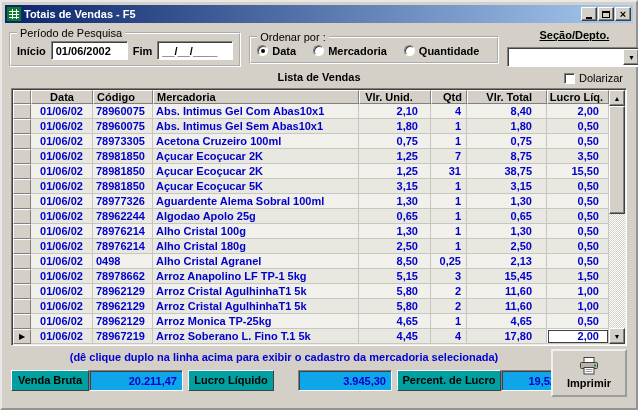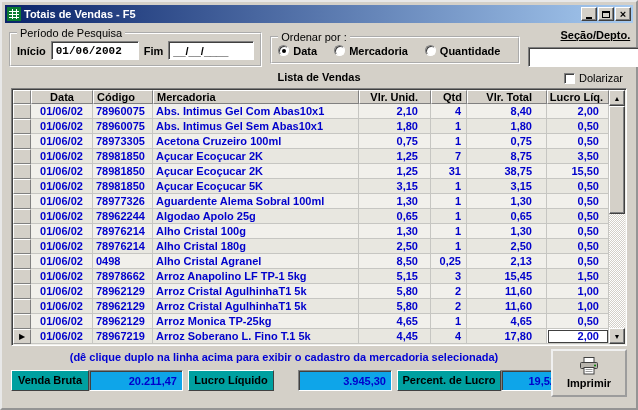--- a/index.html
+++ b/index.html
@@ -18,22 +18,22 @@
 
   
   .filters { display:flex; align-items:center; padding:4px 4px 2px 4px; gap:8px; flex:none; }
   fieldset { border:2px groove #ffffff; padding:2px 6px 5px 6px; }
   legend { font-size:11px; padding:0 3px; }
   .fs-periodo { width:232px; }
   .fs-ordenar { width:250px; }
   .inline { display:flex; align-items:center; gap:5px; }
   .lbl { font-weight:bold; white-space:nowrap; }
   .field { background:#fff; border:1px solid #808080; border-right-color:#fff; border-bottom-color:#fff; box-shadow:inset 1px 1px 0 #404040; height:19px; line-height:17px; padding:1px 3px 0 4px; font-weight:bold; color:#000; }
-  .f-inicio { width:88px;font-family:Liberation Mono, monospace; }
-  .f-fim { width:86px; }
+  .f-inicio { width:77px; }
+  .f-fim { width:76px; }
   .radio-opt { display:flex; align-items:center; gap:4px; margin-right:12px; cursor:default; }
   .radio { width:11px; height:11px; border-radius:50%; background:#fff; border:1px solid; border-color:#808080 #fff #fff #808080; box-shadow:inset 1px 1px 0 #404040; display:flex; align-items:center; justify-content:center; flex:none; }
   .radio.on::after { content:""; width:4px; height:4px; border-radius:50%; background:#000; }
   .secao-box { margin-left:auto; width:136px; display:flex; flex-direction:column; align-items:center; padding-top:2px; }
   .secao-label { font-weight:bold; text-decoration:underline; margin-bottom:6px; }
   .combo { width:134px; height:20px; background:#fff; border:1px solid #808080; border-right-color:#fff; border-bottom-color:#fff; box-shadow:inset 1px 1px 0 #404040; display:flex; }
   .combo-value { flex:1; padding:2px 3px; }
   .combo-btn { width:16px; height:16px; margin:1px; background:#d4d0c8; border:1px solid; border-color:#fff #404040 #404040 #fff; box-shadow:inset -1px -1px 0 #808080; font-size:7px; display:flex; align-items:center; justify-content:center; }
 
   
@@ -52,21 +52,21 @@
   .hcell { background:#d4d0c8; color:#000; border:1px solid; border-color:#fff #808080 #808080 #fff; font-weight:bold; line-height:12px; white-space:nowrap; overflow:hidden; }
   .ind { background:#d4d0c8 !important; color:#000; border:1px solid; border-color:#fff #808080 #808080 #fff; text-align:center; font-size:8px; line-height:13px; }
   .c0 { text-align:center; }
   .c1, .c2 { padding-left:3px; }
   .c3 { text-align:right; padding-right:12px; }
   .c4 { text-align:right; padding-right:5px; }
   .c5 { text-align:right; padding-right:14px; }
   .c6 { text-align:right; padding-right:9px; }
   .h1 { text-align:center; }
   .h2, .h3 { padding-left:3px; }
-  .h4 { text-align:right; padding-right:12px; }
+  .h4 { text-align:center; padding-right:12px; }
   .h5 { text-align:right; padding-right:4px; }
   .h6 { text-align:right; padding-right:14px; }
   .h7 { text-align:right; padding-right:5px; }
   .cell.focus { background:#fff !important; outline:1px solid #404040; outline-offset:-2px; }
 
   
   .vscroll { width:16px; flex:none; background:repeating-conic-gradient(#ffffff 0 25%, #d4d0c8 0 50%) 0 0/2px 2px; display:flex; flex-direction:column; }
   .sbtn { width:16px; height:16px; background:#d4d0c8; border:1px solid; border-color:#fff #404040 #404040 #fff; box-shadow:inset -1px -1px 0 #808080; font-size:7px; color:#000; display:flex; align-items:center; justify-content:center; flex:none; }
   .sthumb { width:16px; height:108px; background:#d4d0c8; border:1px solid; border-color:#fff #404040 #404040 #fff; box-shadow:inset -1px -1px 0 #808080; flex:none; }
   .strack { flex:1; }

